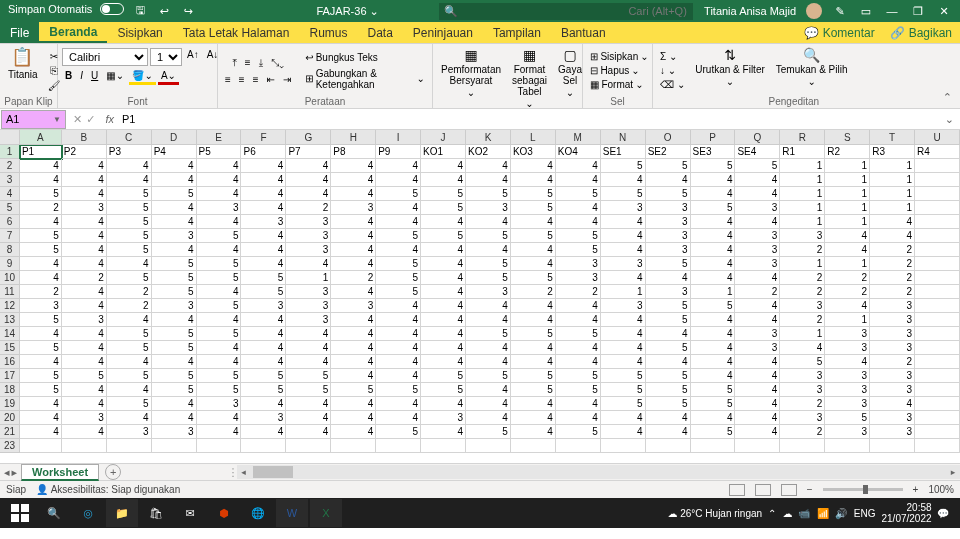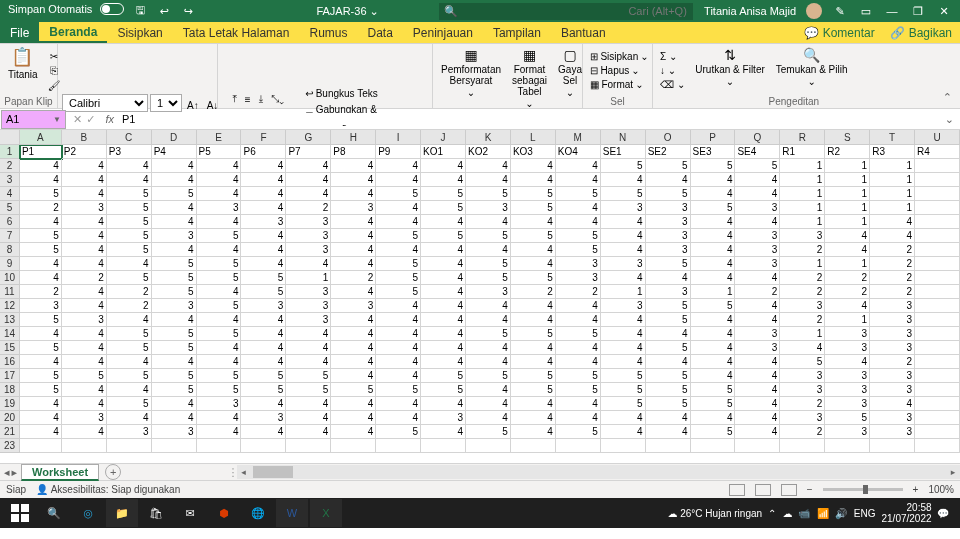--- a/index.html
+++ b/index.html
@@ -27,21 +27,21 @@
 
 
 .ribbon { height: 65px; background: #f3f2f1; border-bottom: 1px solid #d4d4d4; display: flex; }
 .group { border-right: 1px solid #d4d4d4; display: flex; flex-direction: column; padding: 2px 4px 0; }
 .group .controls { flex: 1; display: flex; gap: 3px; align-items: flex-start; }
 .group .label { font-size: 10px; color: #666; text-align: center; padding: 1px 0; }
 .vstack { display: flex; flex-direction: column; gap: 1px; align-items: center; justify-content: center; height: 100%; }
 .big-btn { display: flex; flex-direction: column; align-items: center; justify-content: center; padding: 2px 4px; cursor: pointer; font-size: 10px; line-height: 1.1; text-align: center; gap: 1px; }
 .small-btn { padding: 1px 3px; cursor: pointer; display: inline-flex; align-items: center; gap: 2px; font-size: 10px; }
 .font-select { height: 18px; font-size: 11px; border: 1px solid #ababab; background: #fff; padding: 0 2px; }
-.row { display: flex; gap: 2px; align-items: flex-end; margin-top: 46px; }
+.row { display: flex; gap: 2px; align-items: flex-start; }
 .collapse { margin-left: auto; padding: 4px 8px; cursor: pointer; color: #666; align-self: flex-end; }
 
 
 .fbar { height: 21px; display: flex; border-bottom: 1px solid #d4d4d4; align-items: center; }
 .namebox { width: 65px; height: 19px; border: 1px solid #ababab; margin: 1px; display: flex; align-items: center; padding: 0 4px; background: #f0abfc; font-size: 11px; }
 .namebox .dd { margin-left: auto; color: #666; font-size: 8px; }
 .fbar .btns { display: flex; gap: 4px; padding: 0 6px; color: #999; }
 .fx { font-style: italic; color: #666; padding: 0 4px; }
 .formula-input { flex: 1; border: none; outline: none; font-size: 11px; padding: 0 4px; }
 .fbar .expand { padding: 0 6px; color: #666; cursor: pointer; }

